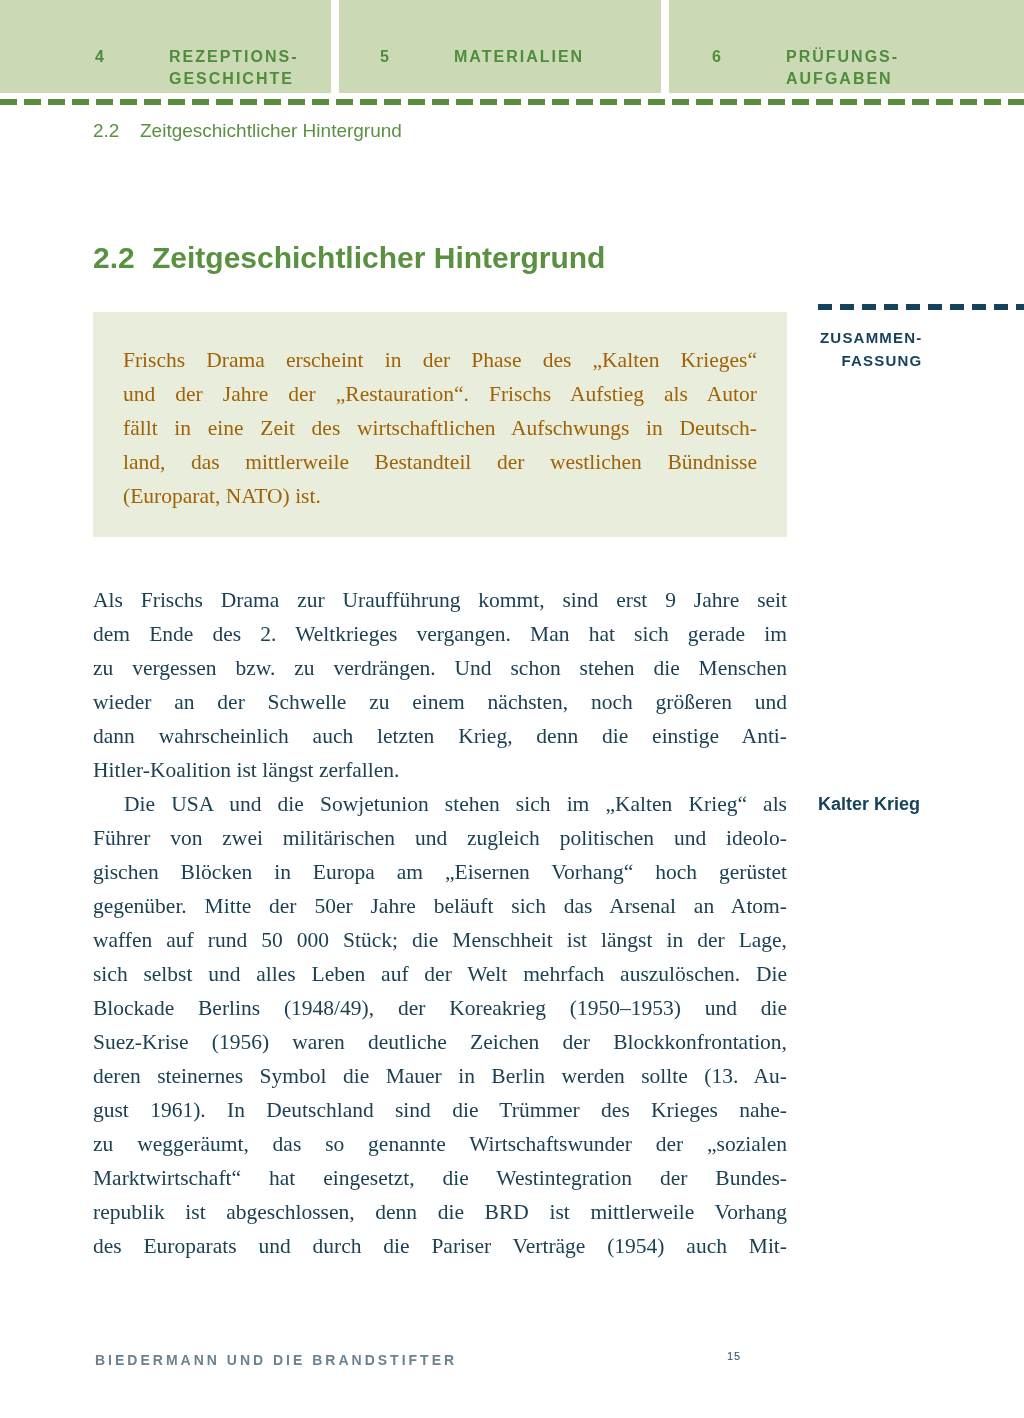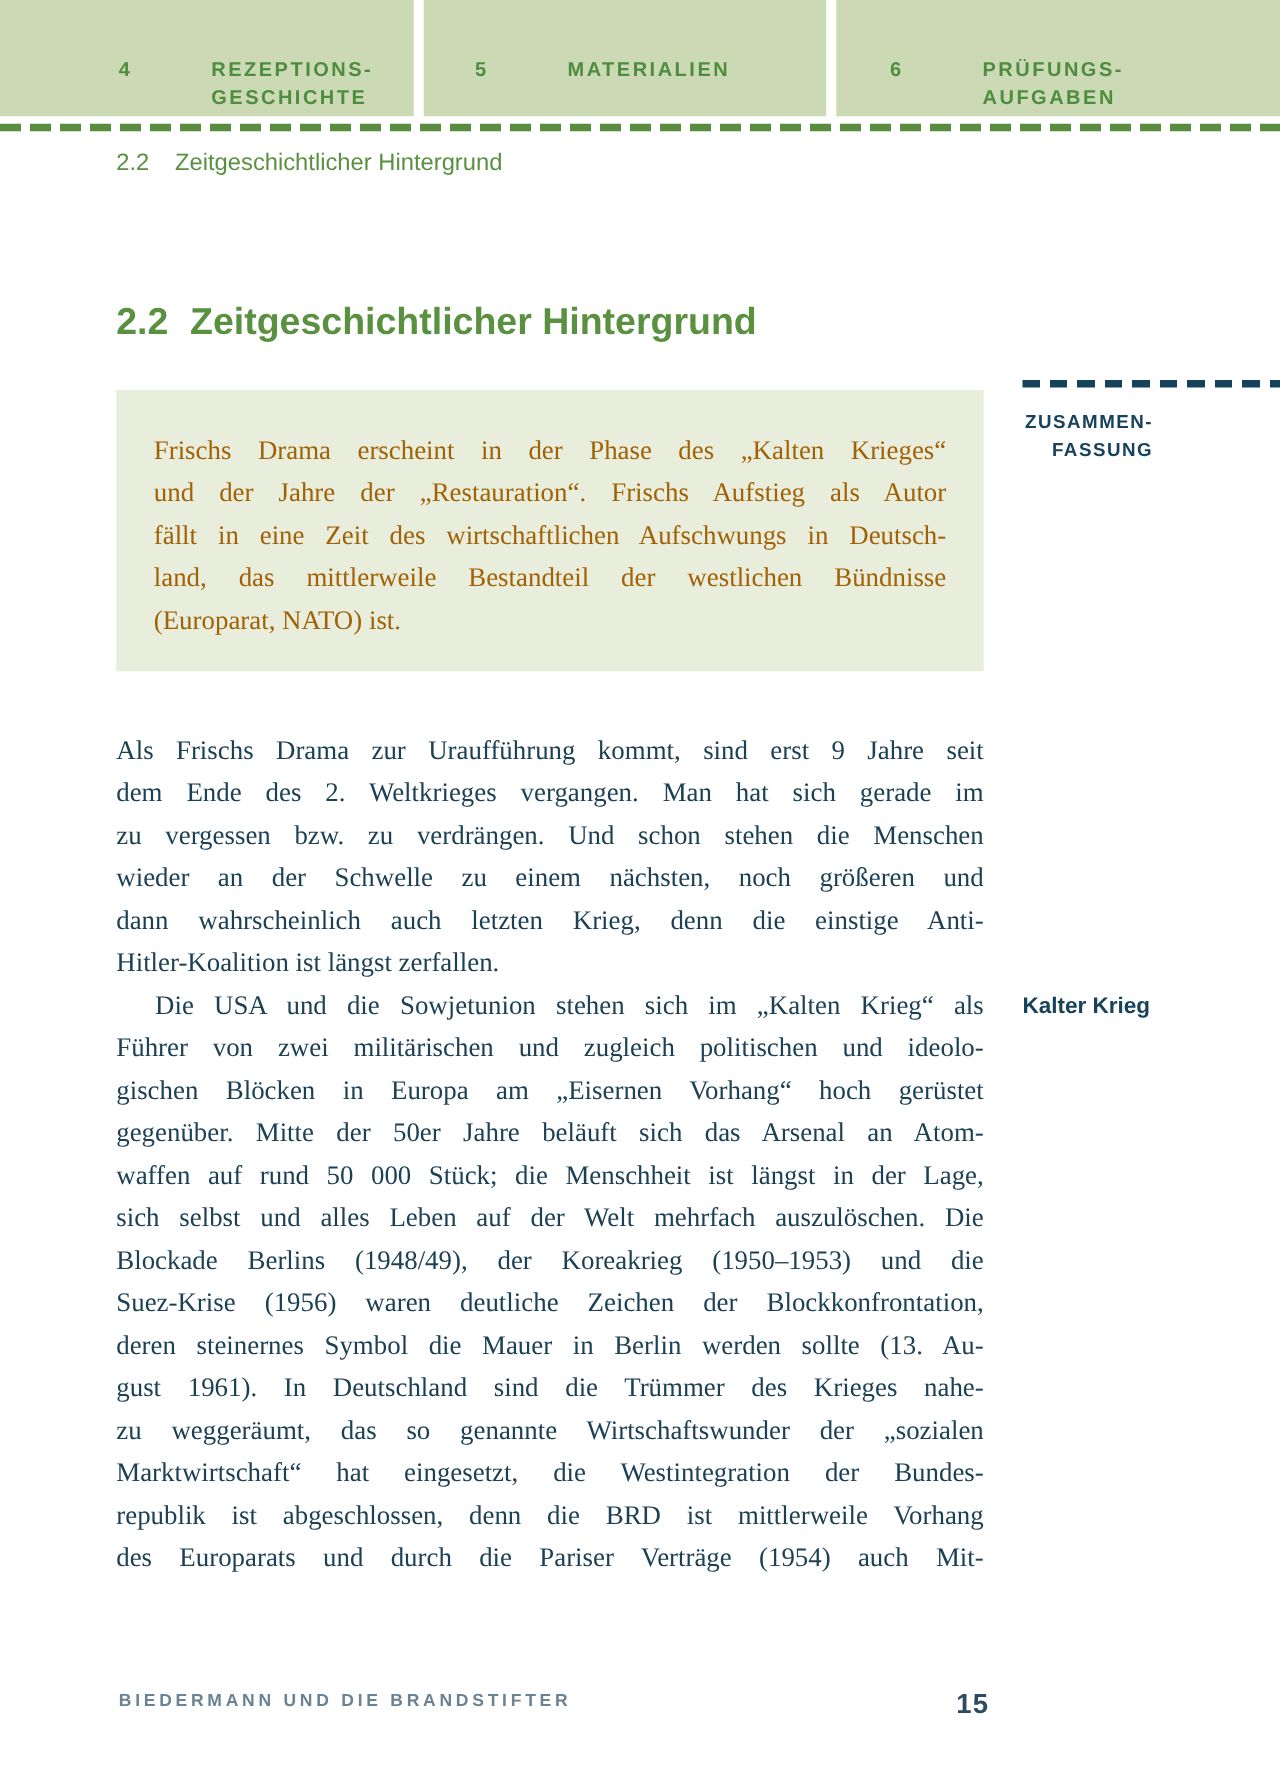--- a/index.html
+++ b/index.html
@@ -51,22 +51,22 @@
   .body-text{position:absolute;top:583px;left:93px;width:694px;
              font-family:"Liberation Serif",serif;font-size:21.5px;
              color:#1c4054;line-height:34px;}
   .bl{height:34px;overflow:visible;}
   .j{text-align:justify;text-align-last:justify;}
   .ind{padding-left:31px;}
 
   
   .footer-title{position:absolute;top:1352px;left:95px;color:#6b8292;
                 font-size:14px;font-weight:700;letter-spacing:3px;}
-  .footer-page{position:absolute;top:1350px;left:765px;color:#2c4a60;
-               font-size:22px;font-weight:700;letter-spacing:1px;}
+  .footer-page{position:absolute;top:1350px;left:727px;color:#2c4a60;
+               font-size:11px;font-weight:400;letter-spacing:1px;}
 </style>
 </head>
 <body>
 
 <header class="tabs">
   <div class="tab tab1">
     <div class="tab-inner">
       <span class="tab-num">4</span>
       <span class="tab-label">
         <span>REZEPTIONS-</span>

